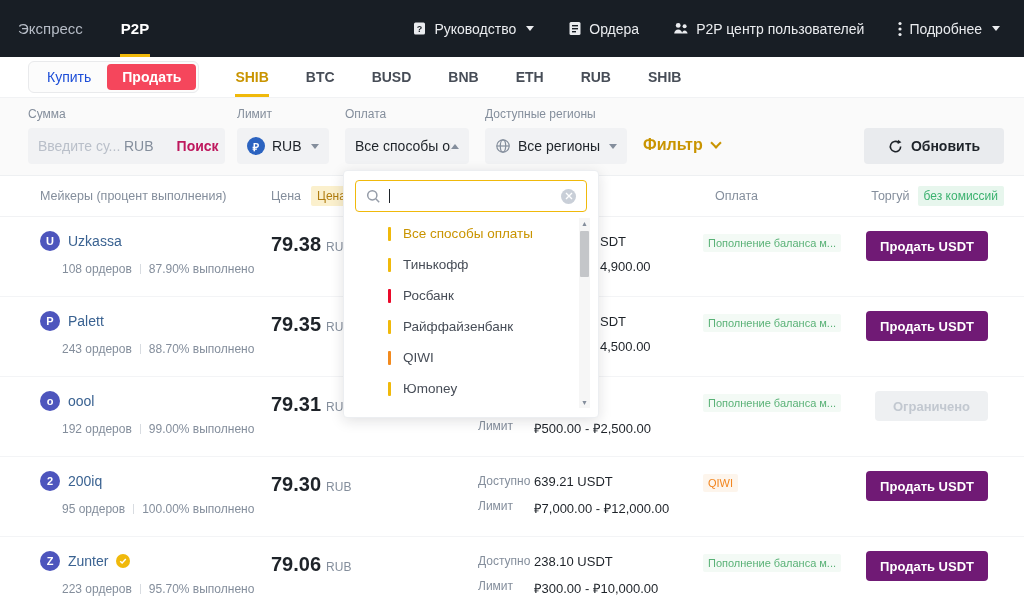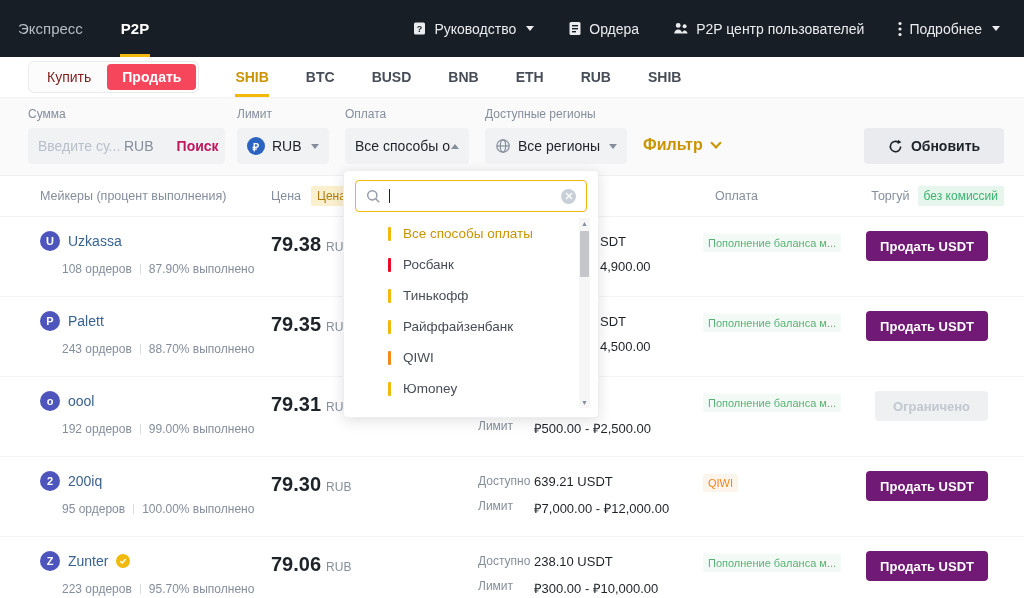--- a/index.html
+++ b/index.html
@@ -12,21 +12,21 @@
   .nav-tab { display:flex; align-items:center; margin-right:38px; color:#b6bcc6; font-size:15px; position:relative; cursor:pointer; }
   .nav-tab.active { color:#fff; font-weight:bold; }
   .nav-tab.active::after { content:""; position:absolute; left:50%; transform:translateX(-50%); bottom:0; width:30px; height:3px; background:#f0b90b; }
   .topnav-right { margin-left:auto; display:flex; align-items:center; gap:34px; }
   .nav-link { display:flex; align-items:center; gap:7px; color:#eaecef; font-size:14px; cursor:pointer; white-space:nowrap; }
   .caret-sm { width:0; height:0; border-left:4px solid transparent; border-right:4px solid transparent; border-top:5px solid #eaecef; margin-left:3px; }
 
   
   .subnav { height:41px; display:flex; align-items:stretch; padding:0 28px; border-bottom:1px solid #f1f2f4; background:#fff; }
   .toggle { align-self:center; display:flex; align-items:center; border:1px solid #e9eaec; background:#fcfcfc; border-radius:6px; padding:2px; height:32px; }
-  .tg-buy { padding:0 16px; font-size:14px; color:#7f1d1d; height:26px; display:flex; align-items:center; border-radius:4px; cursor:pointer;text-align:right; }
+  .tg-buy { padding:0 16px; font-size:14px; color:#1d4ed8; height:26px; display:flex; align-items:center; border-radius:4px; cursor:pointer;text-align:right; }
   .tg-sell { padding:0 15px; font-size:14px; font-weight:bold; color:#fff; background:#f5465c; height:26px; display:flex; align-items:center; border-radius:4px; cursor:pointer; }
   .coins { display:flex; margin-left:36px; }
   .coin { display:flex; align-items:center; margin-right:37px; font-size:14px; font-weight:600; color:#474d57; position:relative; cursor:pointer; }
   .coin.active { color:#c99400; }
   .coin.active::after { content:""; position:absolute; left:0; right:0; bottom:0; height:3px; background:#f0b90b; }
 
   
   .filterbar { background:#fafafa; border-bottom:1px solid #eef0f2; padding:9px 20px 12px 28px; display:flex; align-items:flex-start; height:78px; }
   .fgroup { display:flex; flex-direction:column; }
   .flabel { font-size:12px; color:#848e9c; margin-bottom:7px; }
@@ -402,26 +402,26 @@
           <path d="M1 1l6 6M7 1L1 7" stroke="#fff" stroke-width="1.4"></path>
         </svg>
       </span>
   </div>
   <div class="dd-list" id="dd-list">
     <div class="dd-item selected">
         <span class="dd-bar" style="background: rgb(240, 185, 11);"></span>
         <span>Все способы оплаты</span>
       </div>
       <div class="dd-item">
+        <span class="dd-bar" style="background: rgb(240, 185, 11);"></span>
+        <span>Тинькофф</span>
+      </div>
+      <div class="dd-item">
         <span class="dd-bar" style="background: rgb(234, 10, 42);"></span>
         <span>Росбанк</span>
-      </div>
-      <div class="dd-item">
-        <span class="dd-bar" style="background: rgb(240, 185, 11);"></span>
-        <span>Тинькофф</span>
       </div>
       <div class="dd-item">
         <span class="dd-bar" style="background: rgb(240, 185, 11);"></span>
         <span>Райффайзенбанк</span>
       </div>
       <div class="dd-item">
         <span class="dd-bar" style="background: rgb(242, 138, 30);"></span>
         <span>QIWI</span>
       </div>
       <div class="dd-item">

